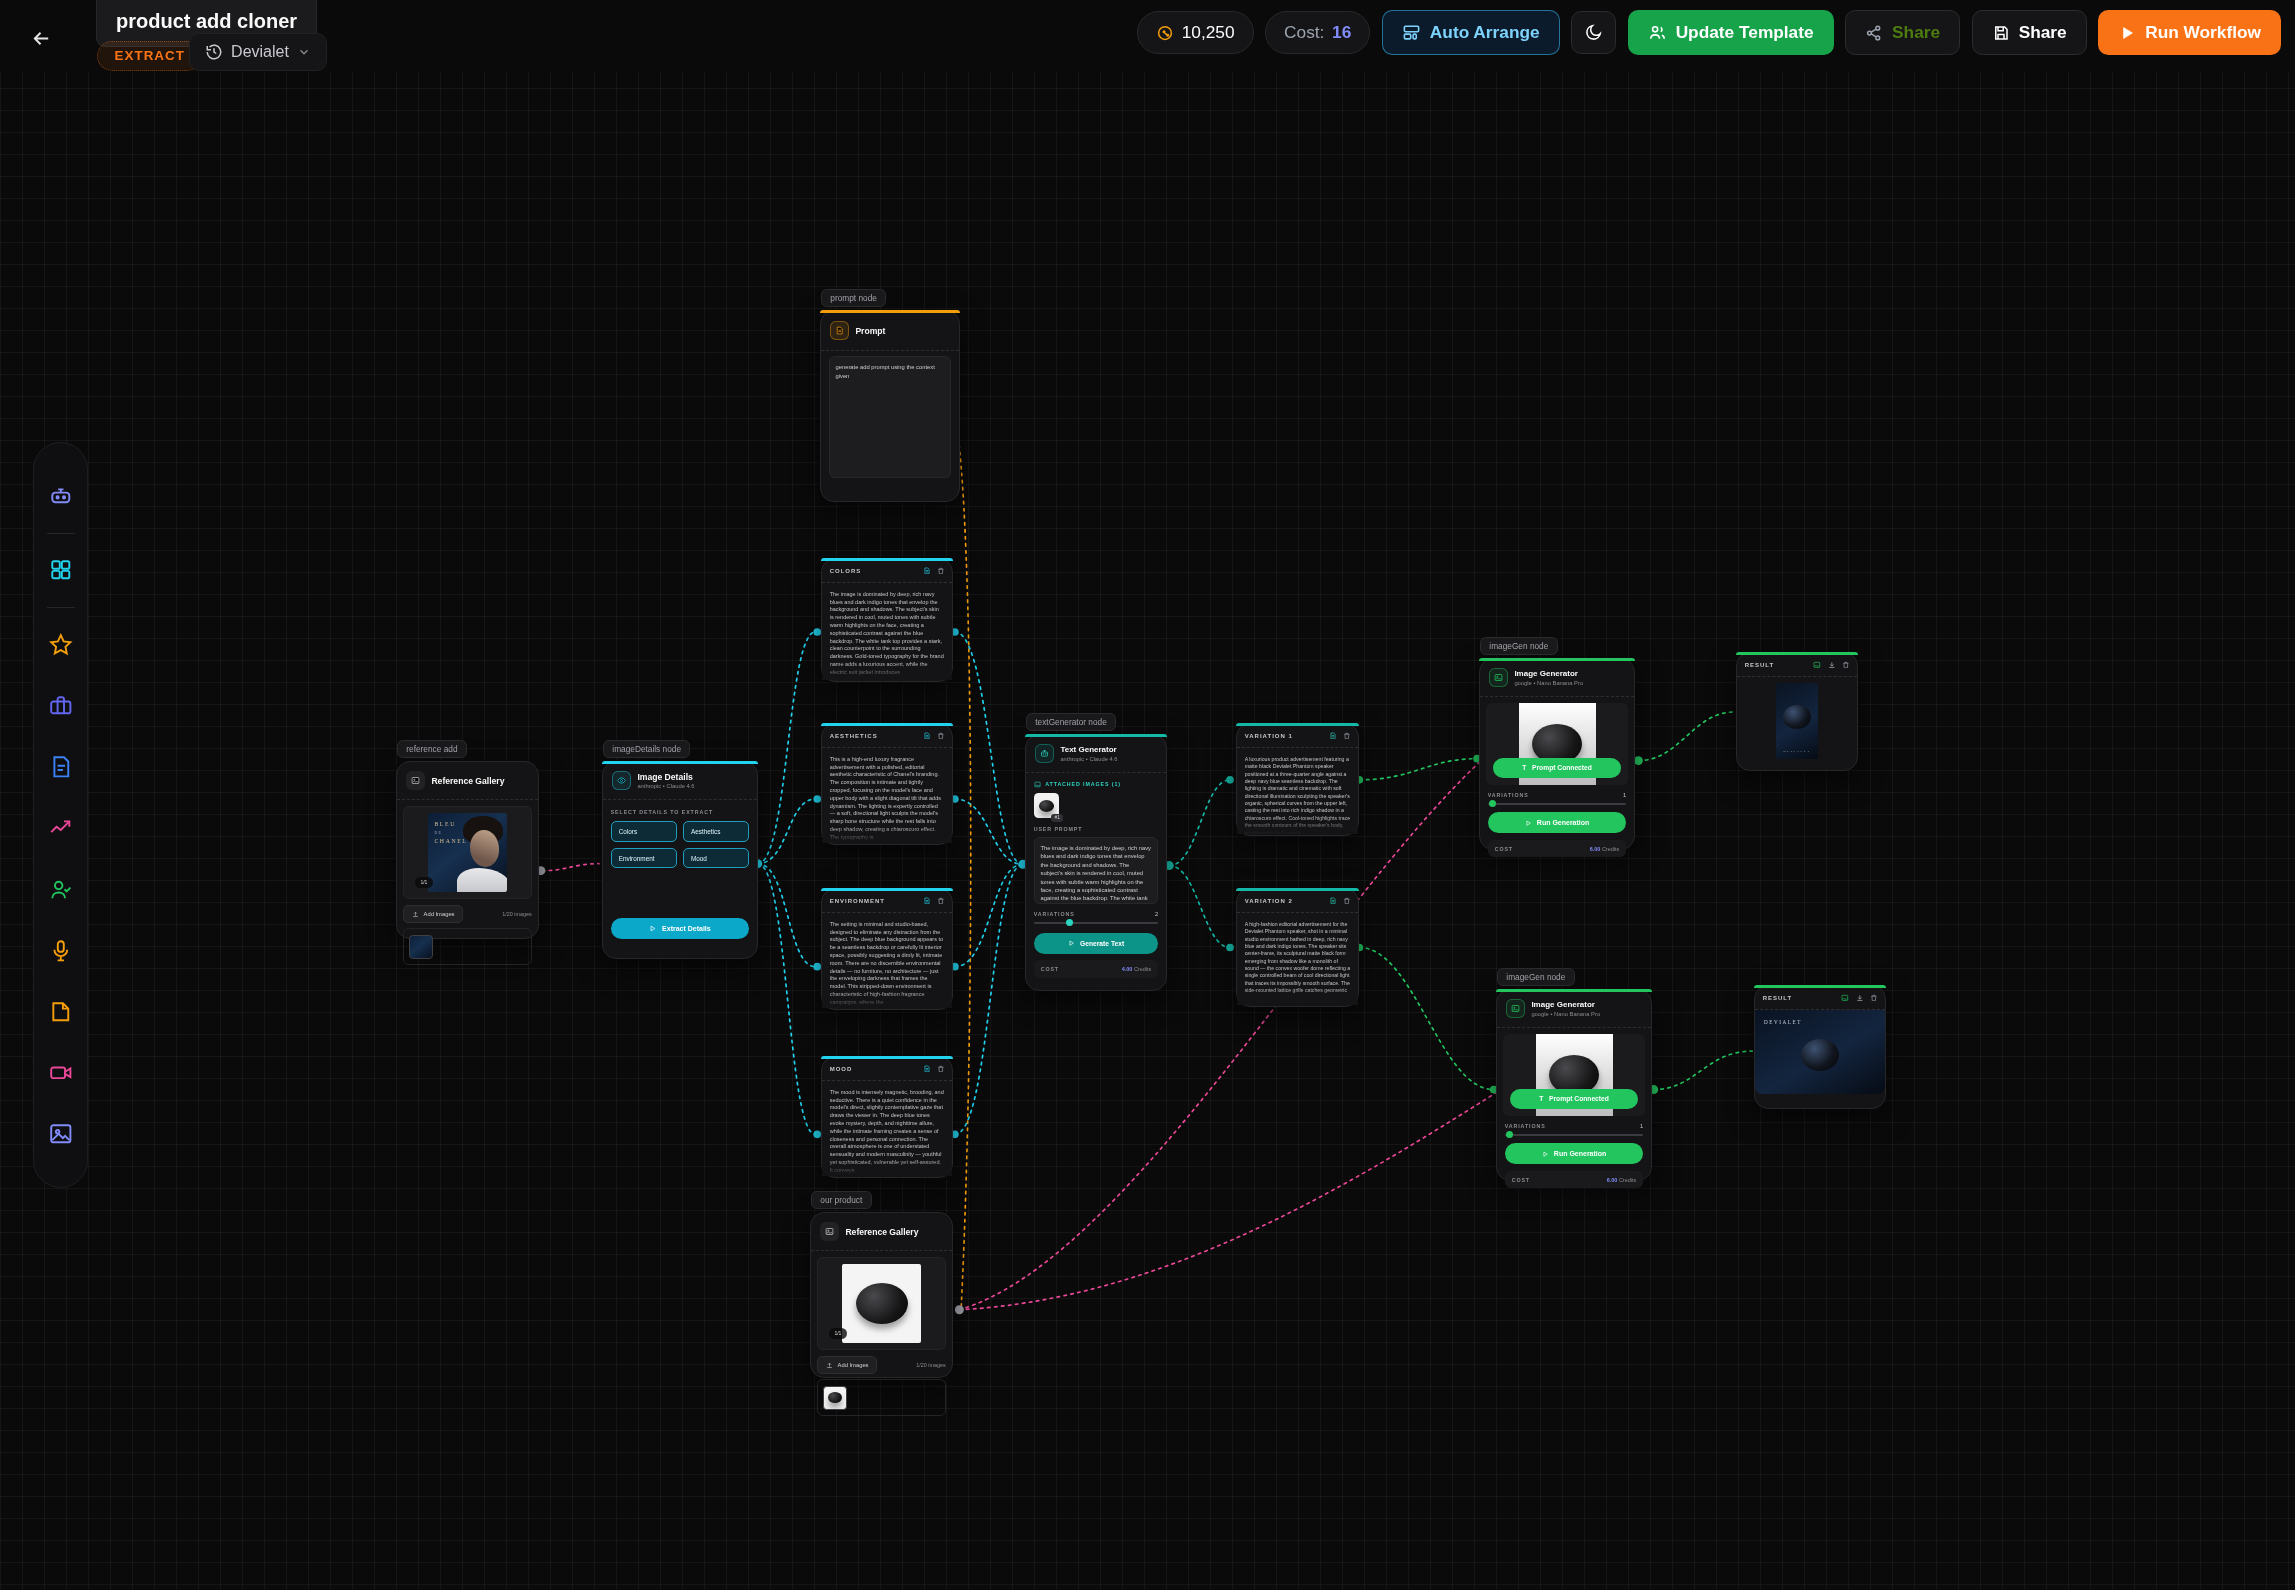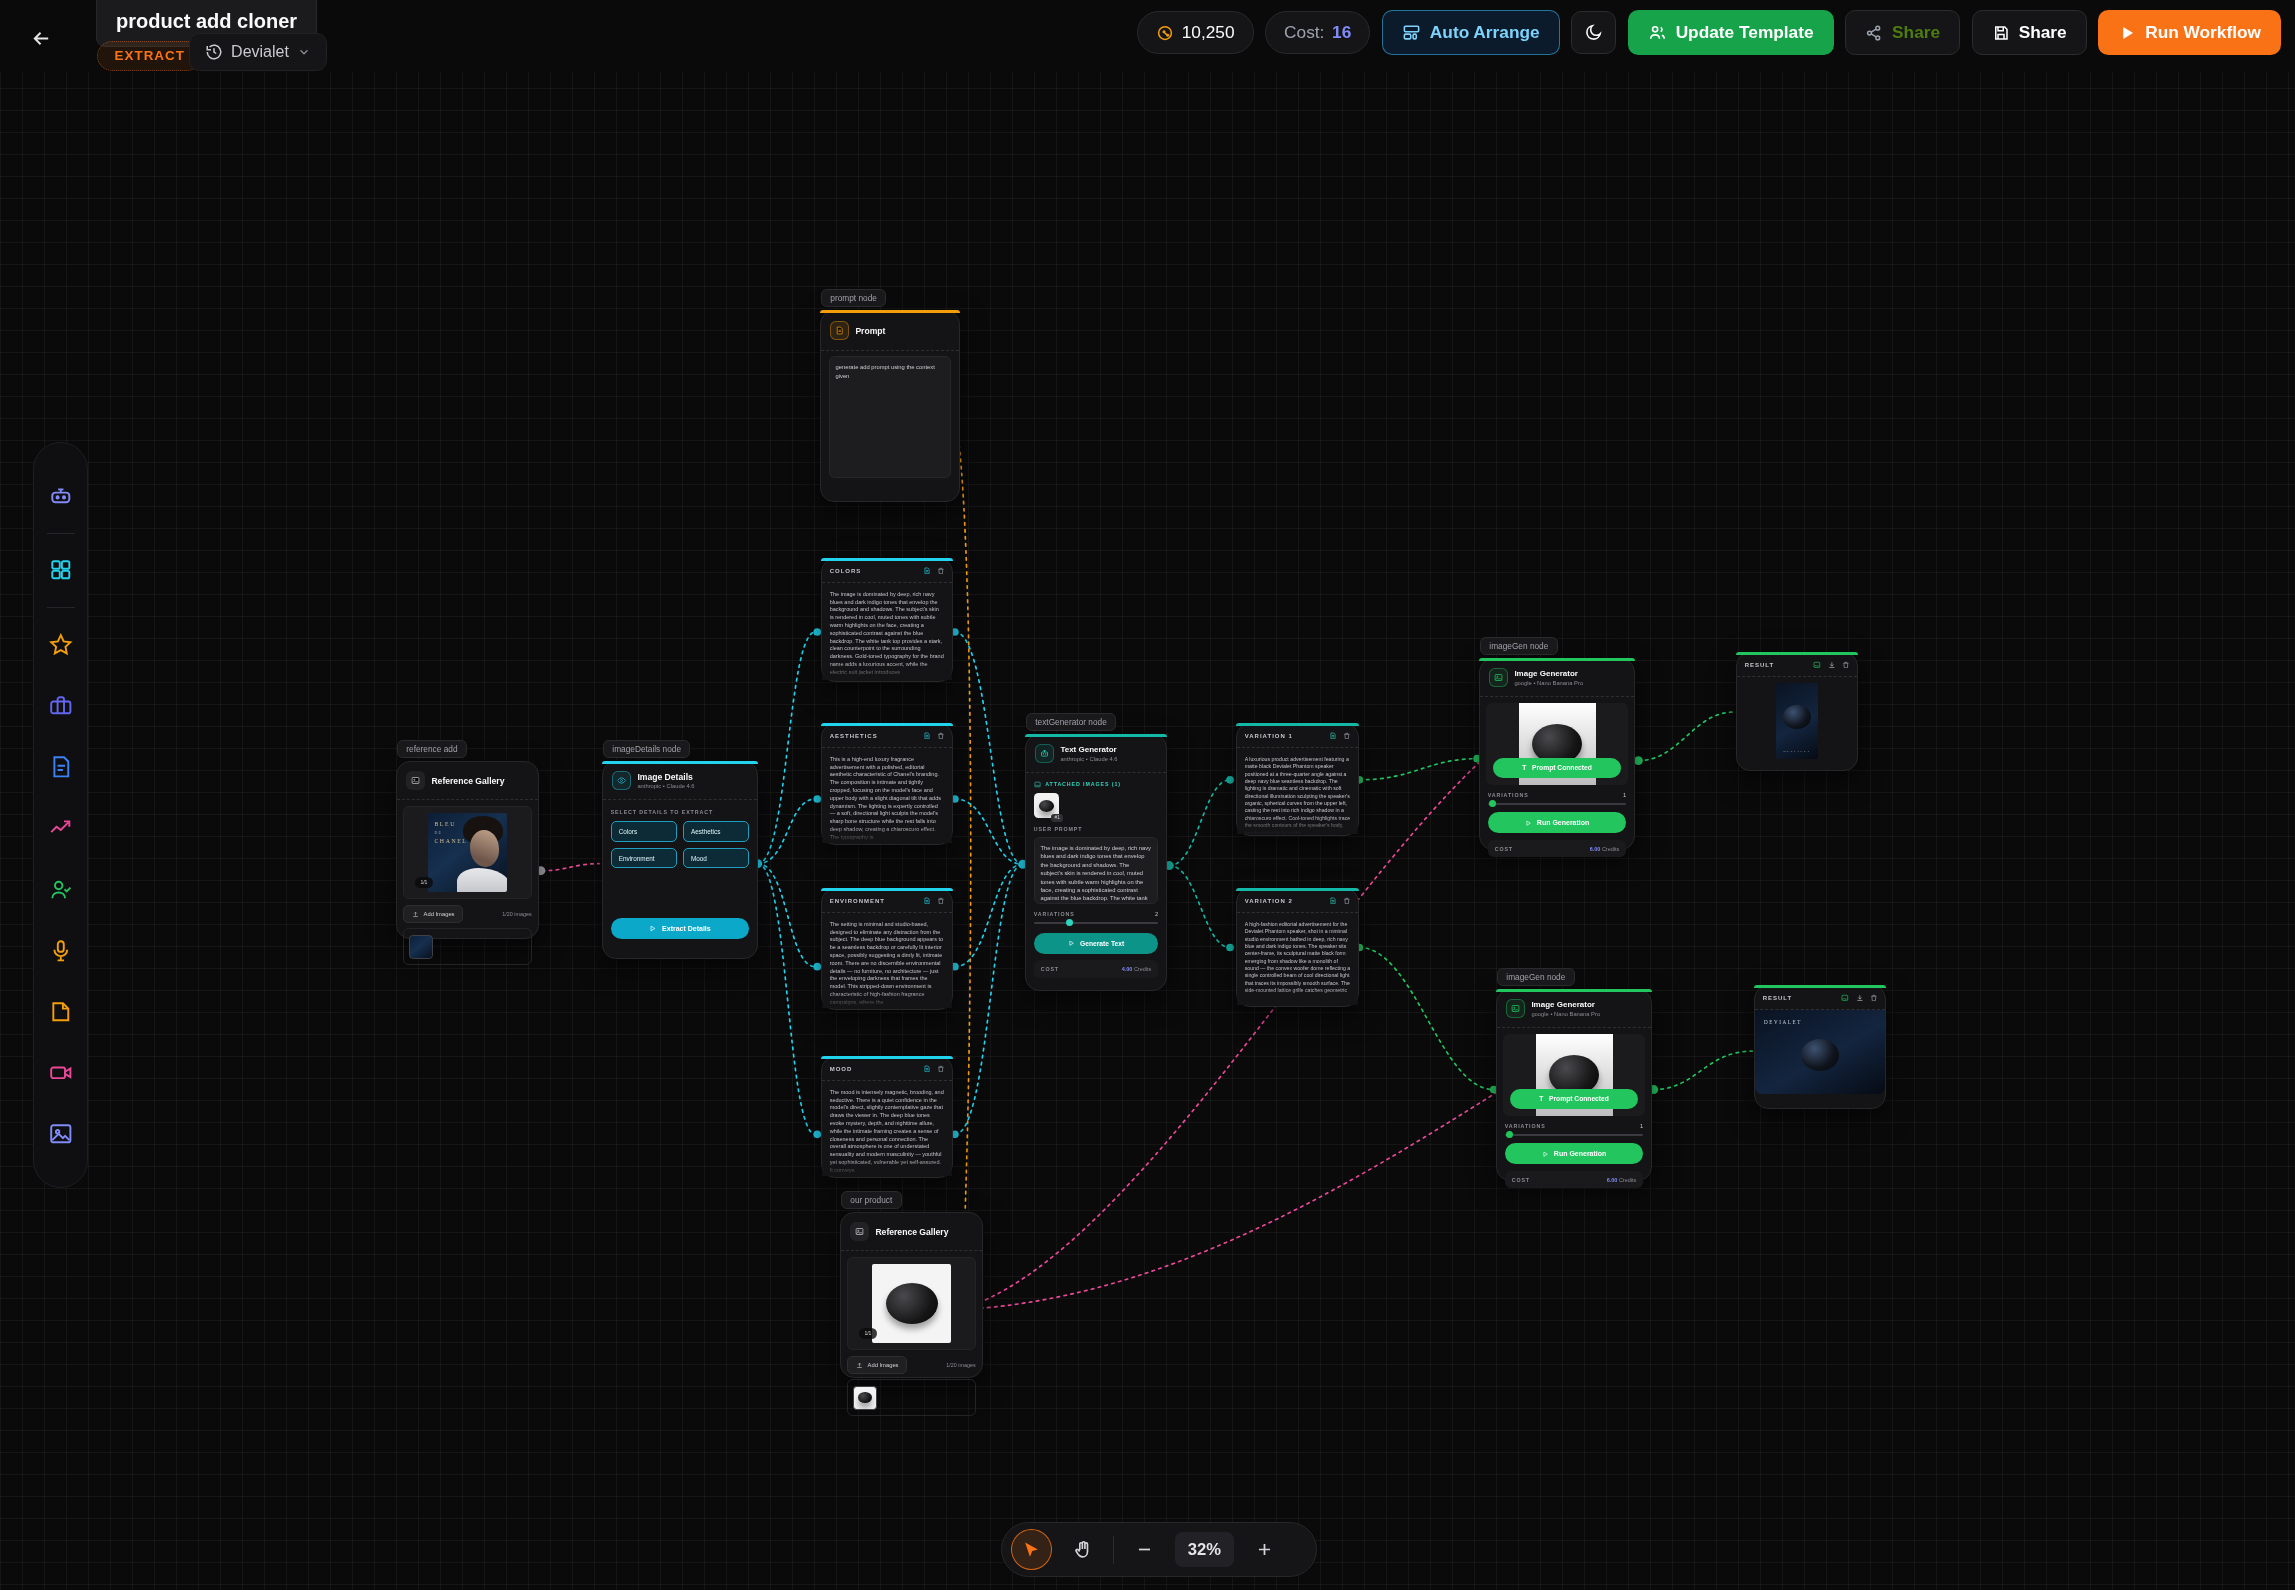--- a/index.html
+++ b/index.html
@@ -528,21 +528,21 @@
         </span>
     </div>
     <div style="padding:0">
       <div class="navyimg" style="width:100%;height:84px;border-radius:0 0 7px 7px">
         <div class="sp" style="width:38px;height:32px;margin-top:6.4px"></div>
         <div class="brand" style="top:9px;left:9px;font-size:5.1px">DEVIALET</div>
       </div>
     </div>
   </div>
 
-  <div class="node gal" style="left:840px;top:1212px;height:166px">
+  <div class="node gal" style="left:810px;top:1212px;height:166px">
     <div class="tag">our product</div>
     <div class="nhead">
       <div class="nicon" style="background:#222225">
         <svg width="9" height="9" viewBox="0 0 24 24" stroke="#c4c4ca" stroke-width="2" fill="none">
             <rect x="3" y="4" width="18" height="16" rx="2"></rect>
             <circle cx="9" cy="10" r="1.6"></circle>
             <path d="M4 18l5-5 4 4 3-3 4 4"></path>
           </svg>
       </div>
       <div class="ntitle">Reference Gallery</div>
@@ -715,39 +715,15 @@
       </div>
       <div class="btn btn-orange">
         <svg width="18" height="18" viewBox="0 0 24 24" fill="#fff">
             <path d="M7 4l13 8-13 8z"></path>
           </svg>
         <span>Run Workflow</span>
       </div>
     </div>
   </div>
 
-  <div class="ftoolbar">
-    <div class="tool-cursor">
-      <svg width="19" height="19" viewBox="0 0 24 24" fill="#f97316">
-          <path d="M4 3l16 9-7 2-3 7z"></path>
-        </svg>
-    </div>
-    <div class="tool">
-      <svg width="22" height="22" viewBox="0 0 24 24" stroke="#d4d4d8" stroke-width="1.8" fill="none">
-          <path d="M8.5 12V5.5a1.4 1.4 0 0 1 2.8 0V11M11.3 10.5V4.4a1.4 1.4 0 0 1 2.8 0V11M14.1 11V5.6a1.4 1.4 0 0 1 2.8 0v7.9c0 3.4-2.1 6-5.4 6-2.7 0-4-1.3-5.3-3.5l-1.7-2.9c-.6-1 .9-2.3 1.9-1.5l2.1 1.9"></path>
-        </svg>
-    </div>
-    <div class="fdiv"></div>
-    <div class="tool">
-      <svg width="19" height="19" viewBox="0 0 24 24" stroke="#d4d4d8" stroke-width="2.2" fill="none">
-          <path d="M5 12h14"></path>
-        </svg>
-    </div>
-    <div class="zoombox">32%</div>
-    <div class="tool">
-      <svg width="19" height="19" viewBox="0 0 24 24" stroke="#d4d4d8" stroke-width="2.2" fill="none">
-          <path d="M12 5v14M5 12h14"></path>
-        </svg>
-    </div>
-  </div>
 
 </div>
 
 
 </body></html>

